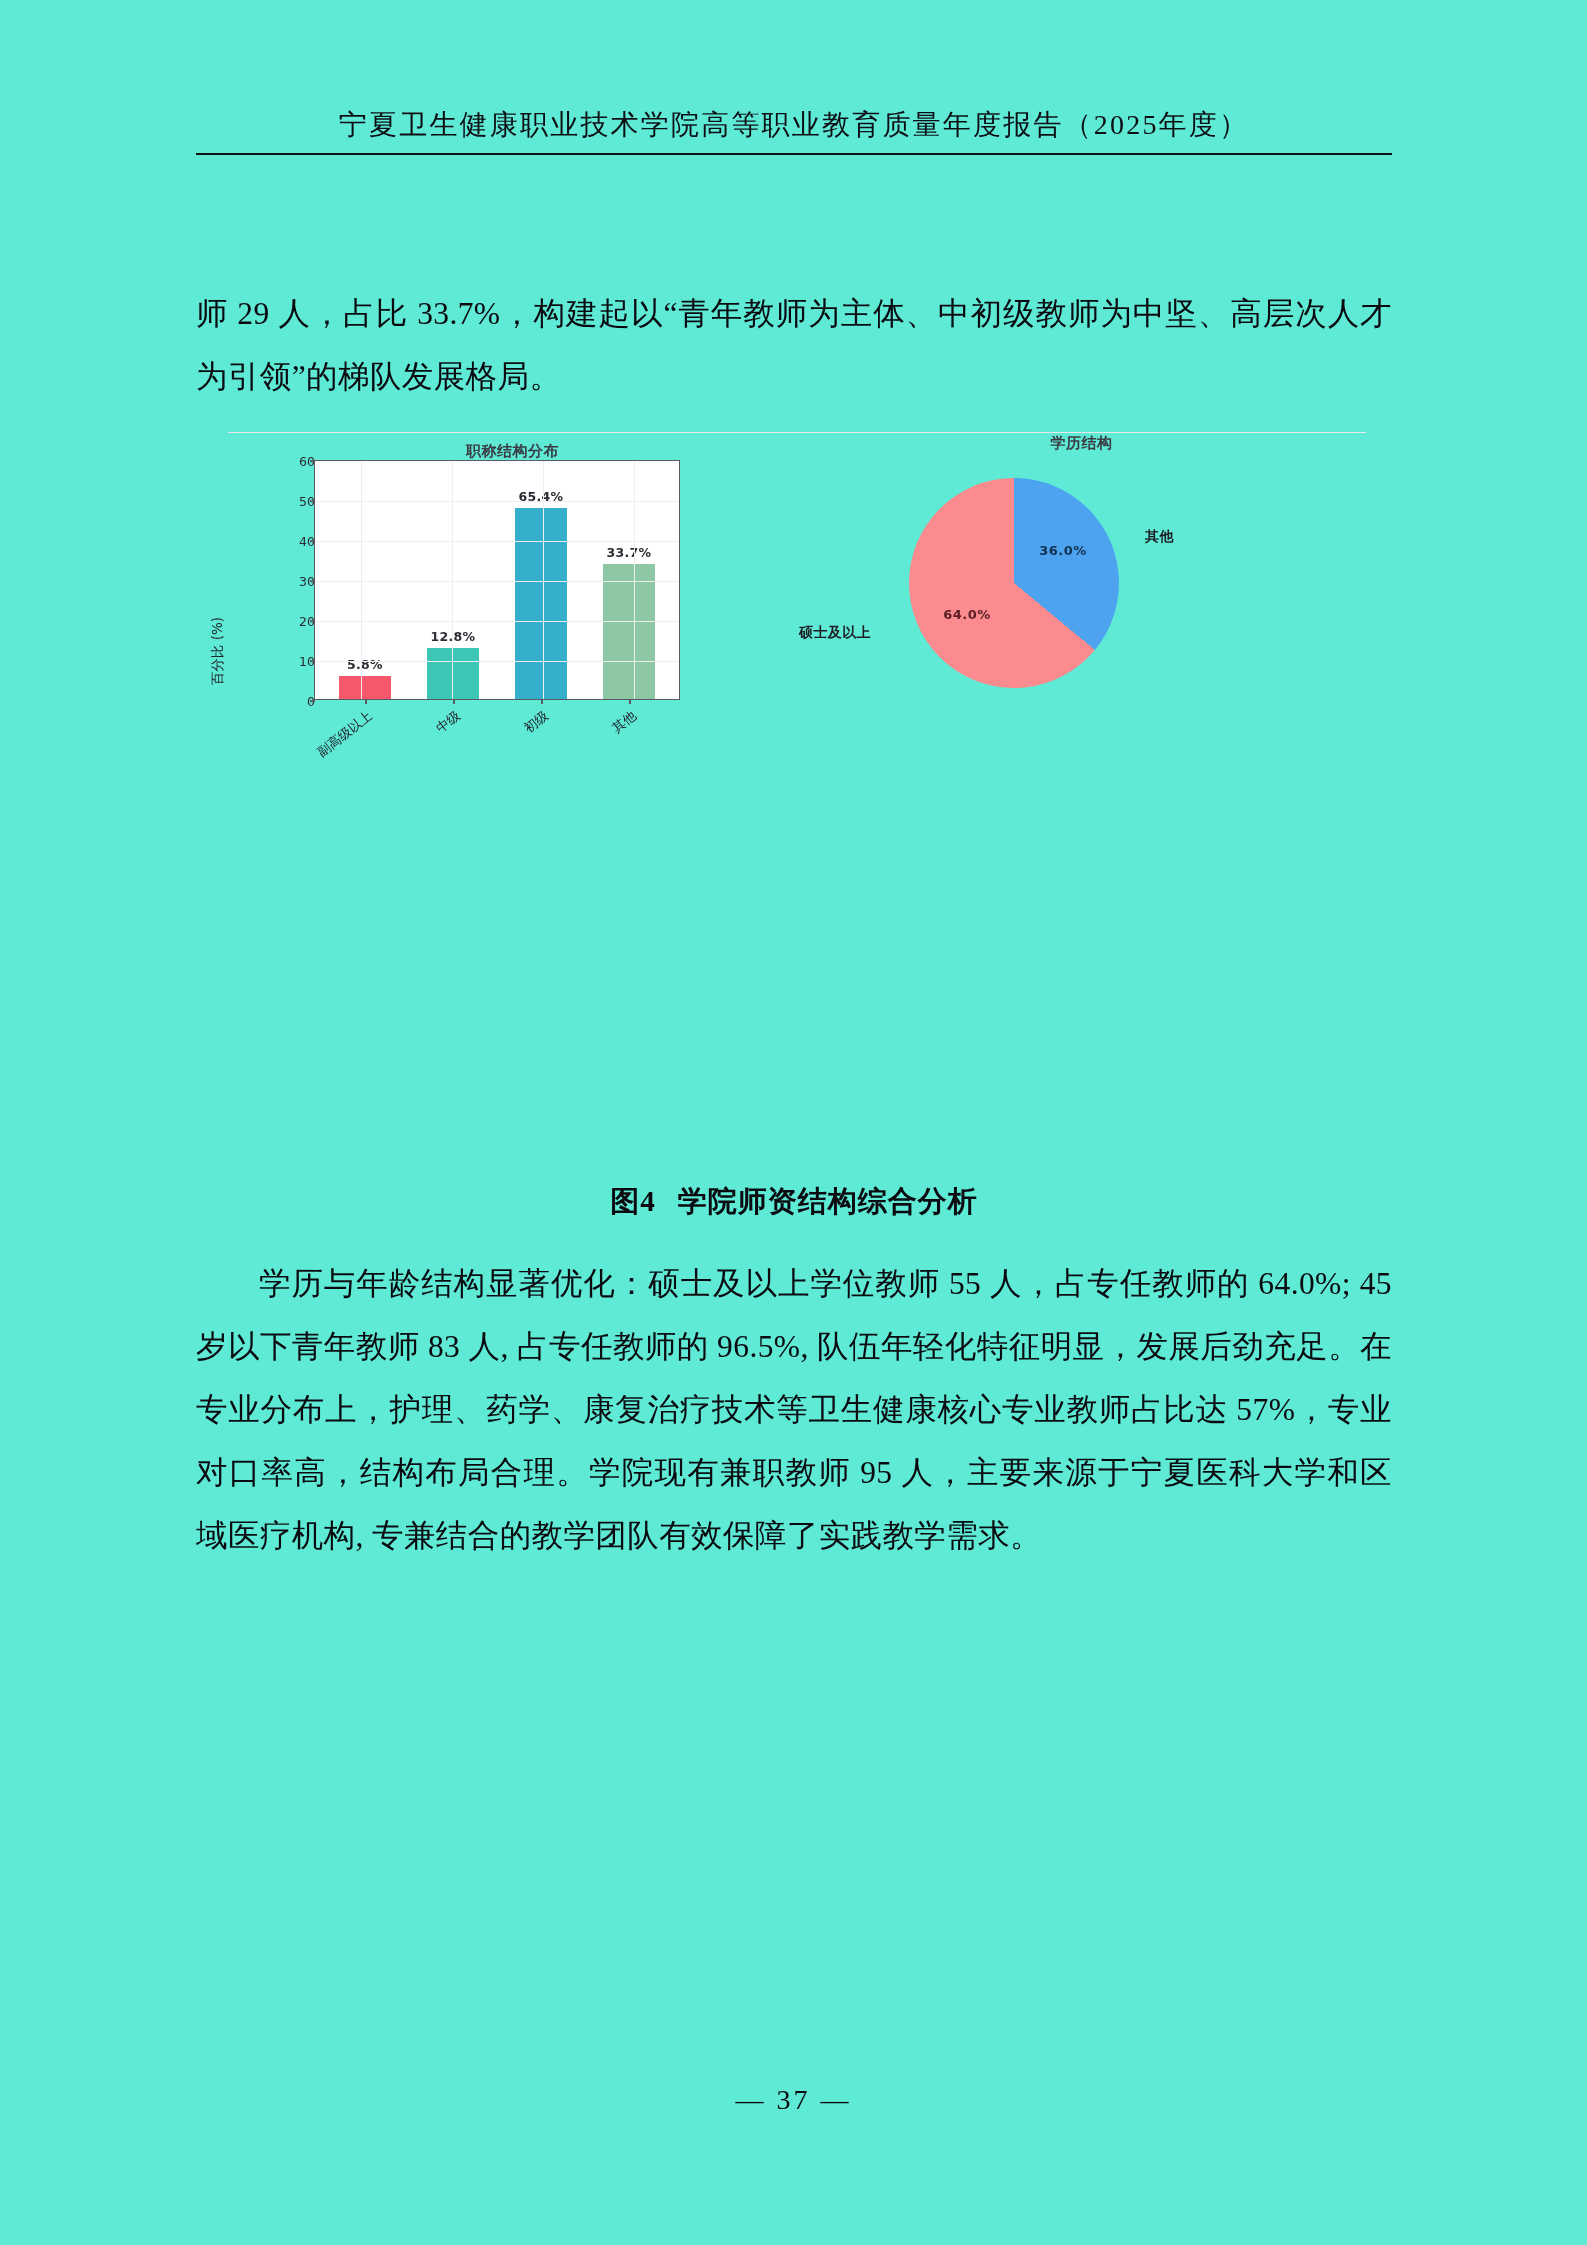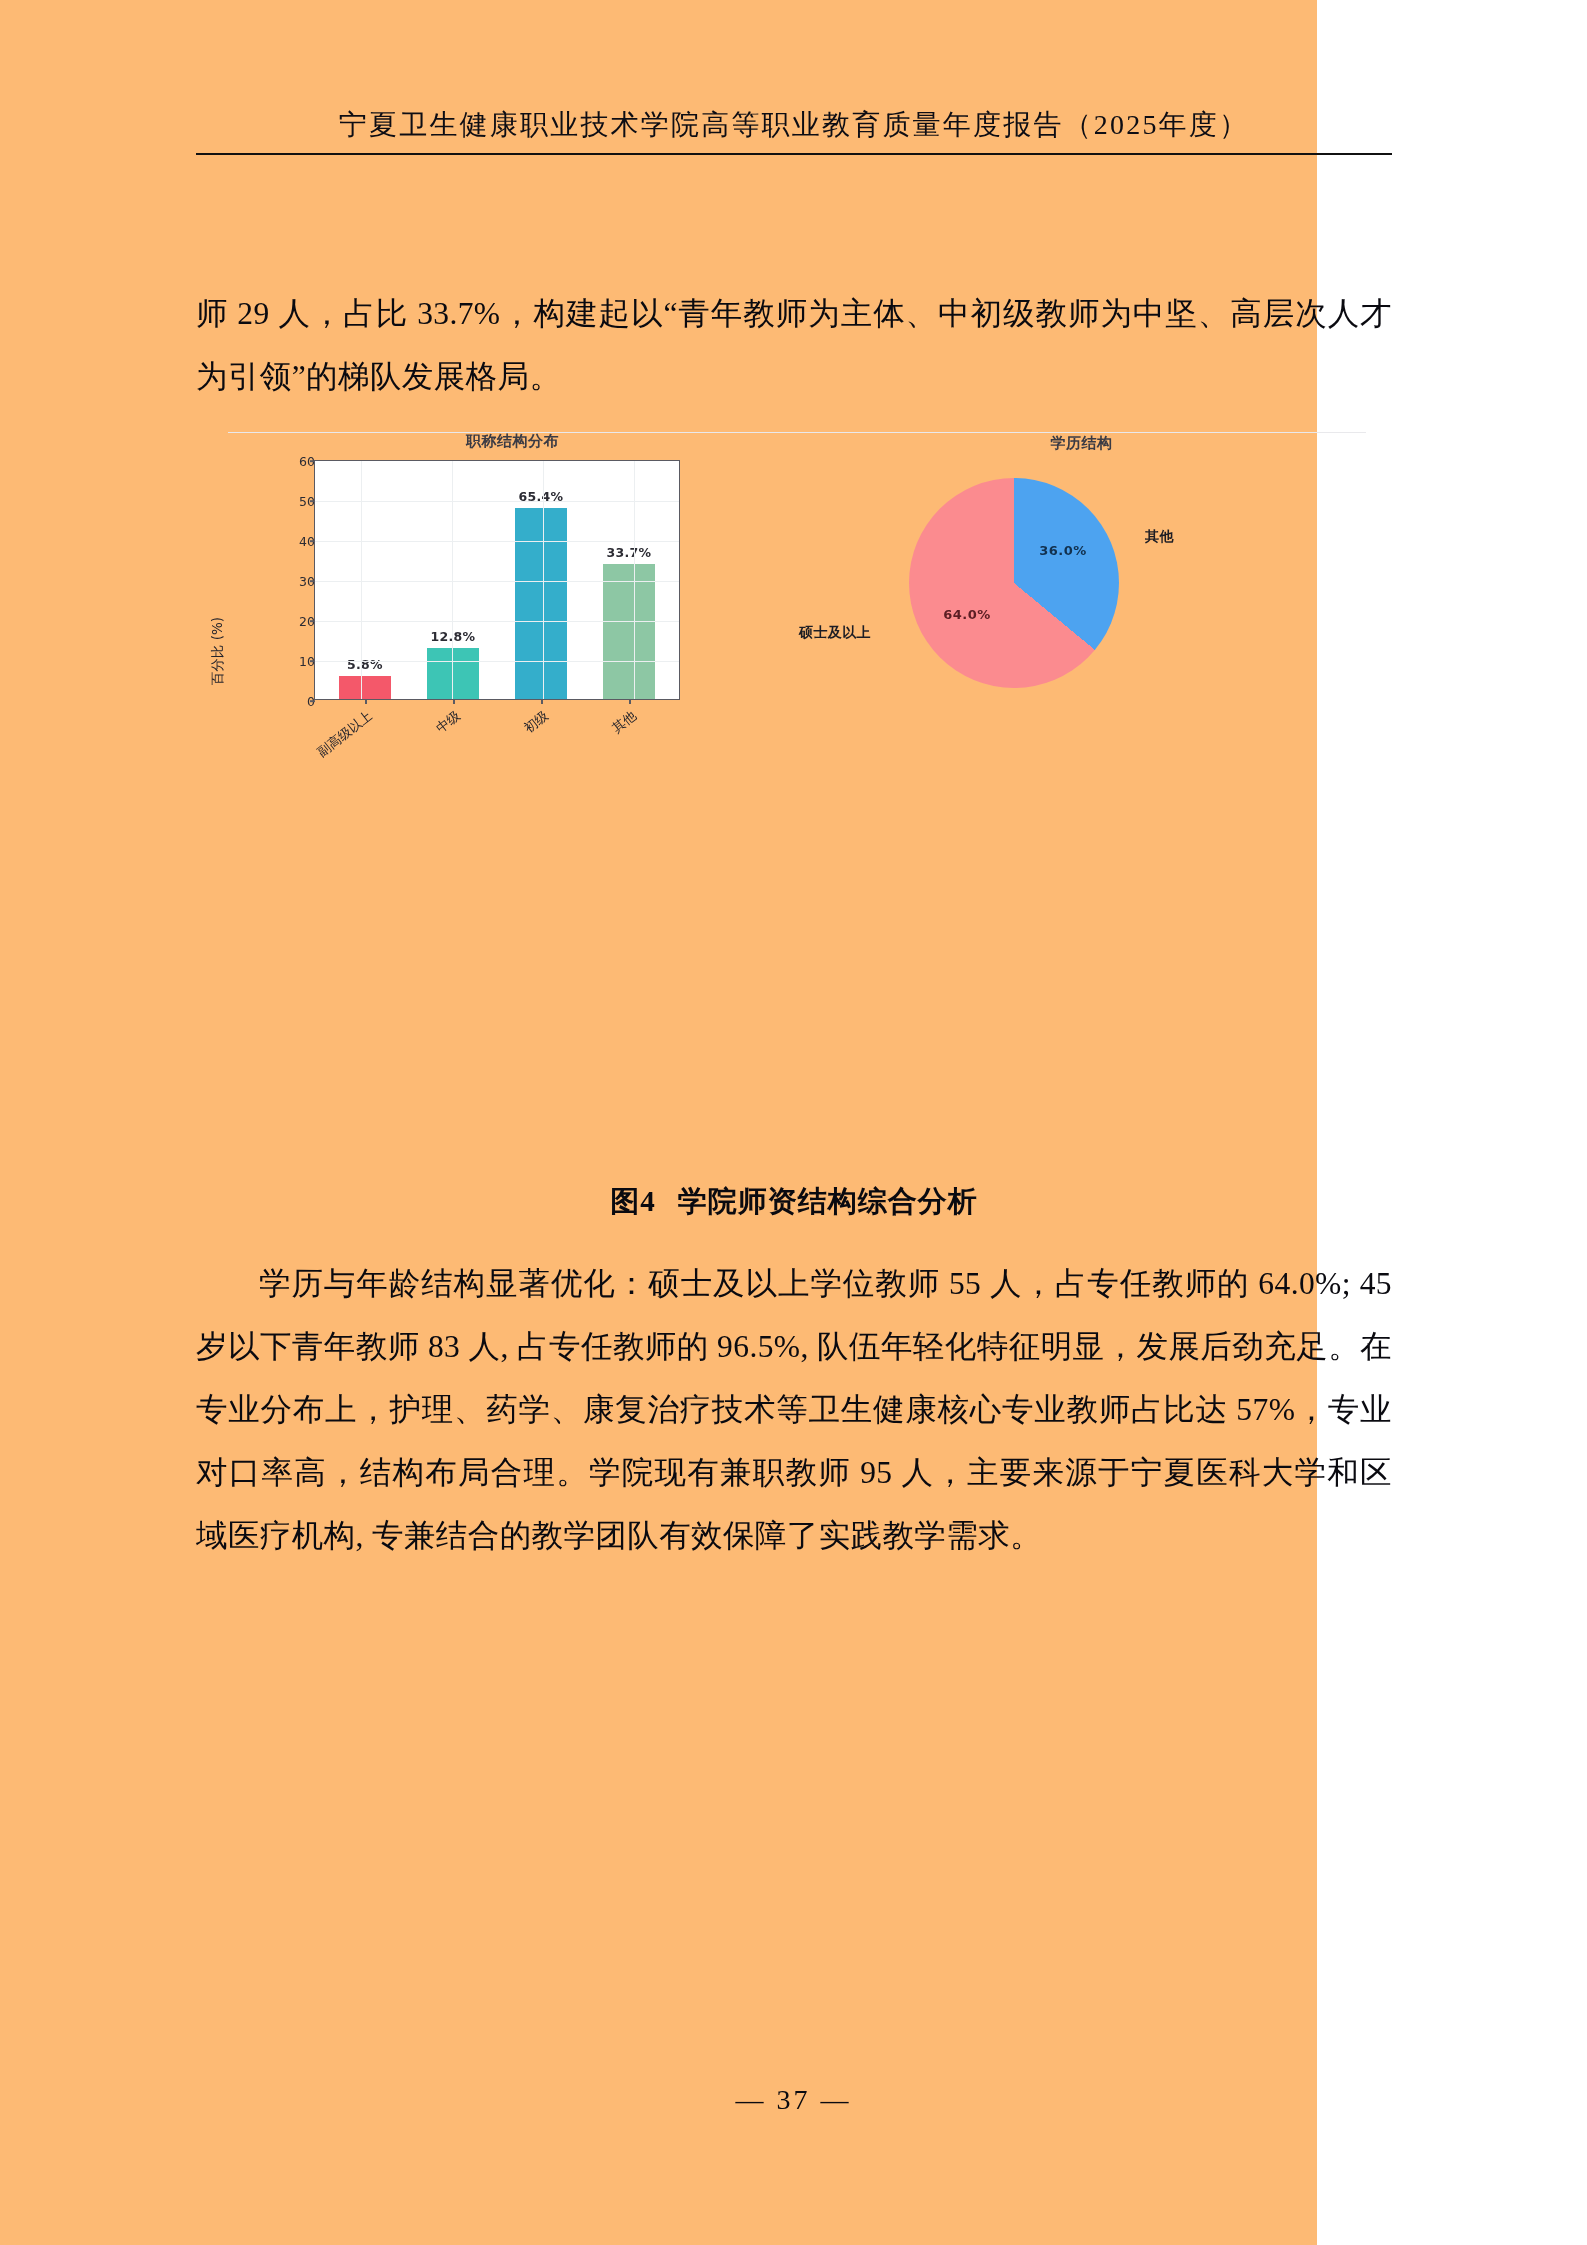--- a/index.html
+++ b/index.html
@@ -10,23 +10,23 @@
   }
   body {
     font-family: "Liberation Serif", "DejaVu Serif", serif;
     color: #000000;
     position: relative;
     overflow: hidden;
   }
 
   .page {
     position: relative;
-    width: 1317px;
+    width: 1587px;
     height: 2245px;
-    background: #fdba74;
+    background: #5eead4;
   }
 
   
   .header-zone {
     position: absolute;
     left: 196px;
     top: 106px;
     width: 1196px;
   }
   .header-title {
@@ -89,21 +89,21 @@
     left: 0; right: 0;
     text-align: center;
     font-family: "DejaVu Sans", "Liberation Sans", sans-serif;
     font-weight: bold;
     font-size: 15px;
     color: #3b3b44;
     letter-spacing: 0.5px;
   }
 
   
-  .bar-panel .panel-title { top: 0; }
+  .bar-panel .panel-title { top: 10px; }
   .bar-area {
     position: absolute;
     left: 86px;
     top: 28px;
     width: 366px;
     height: 240px;
     border: 1.6px solid #5a5a62;
     background: #fff;
   }
   .bar-gridline {

